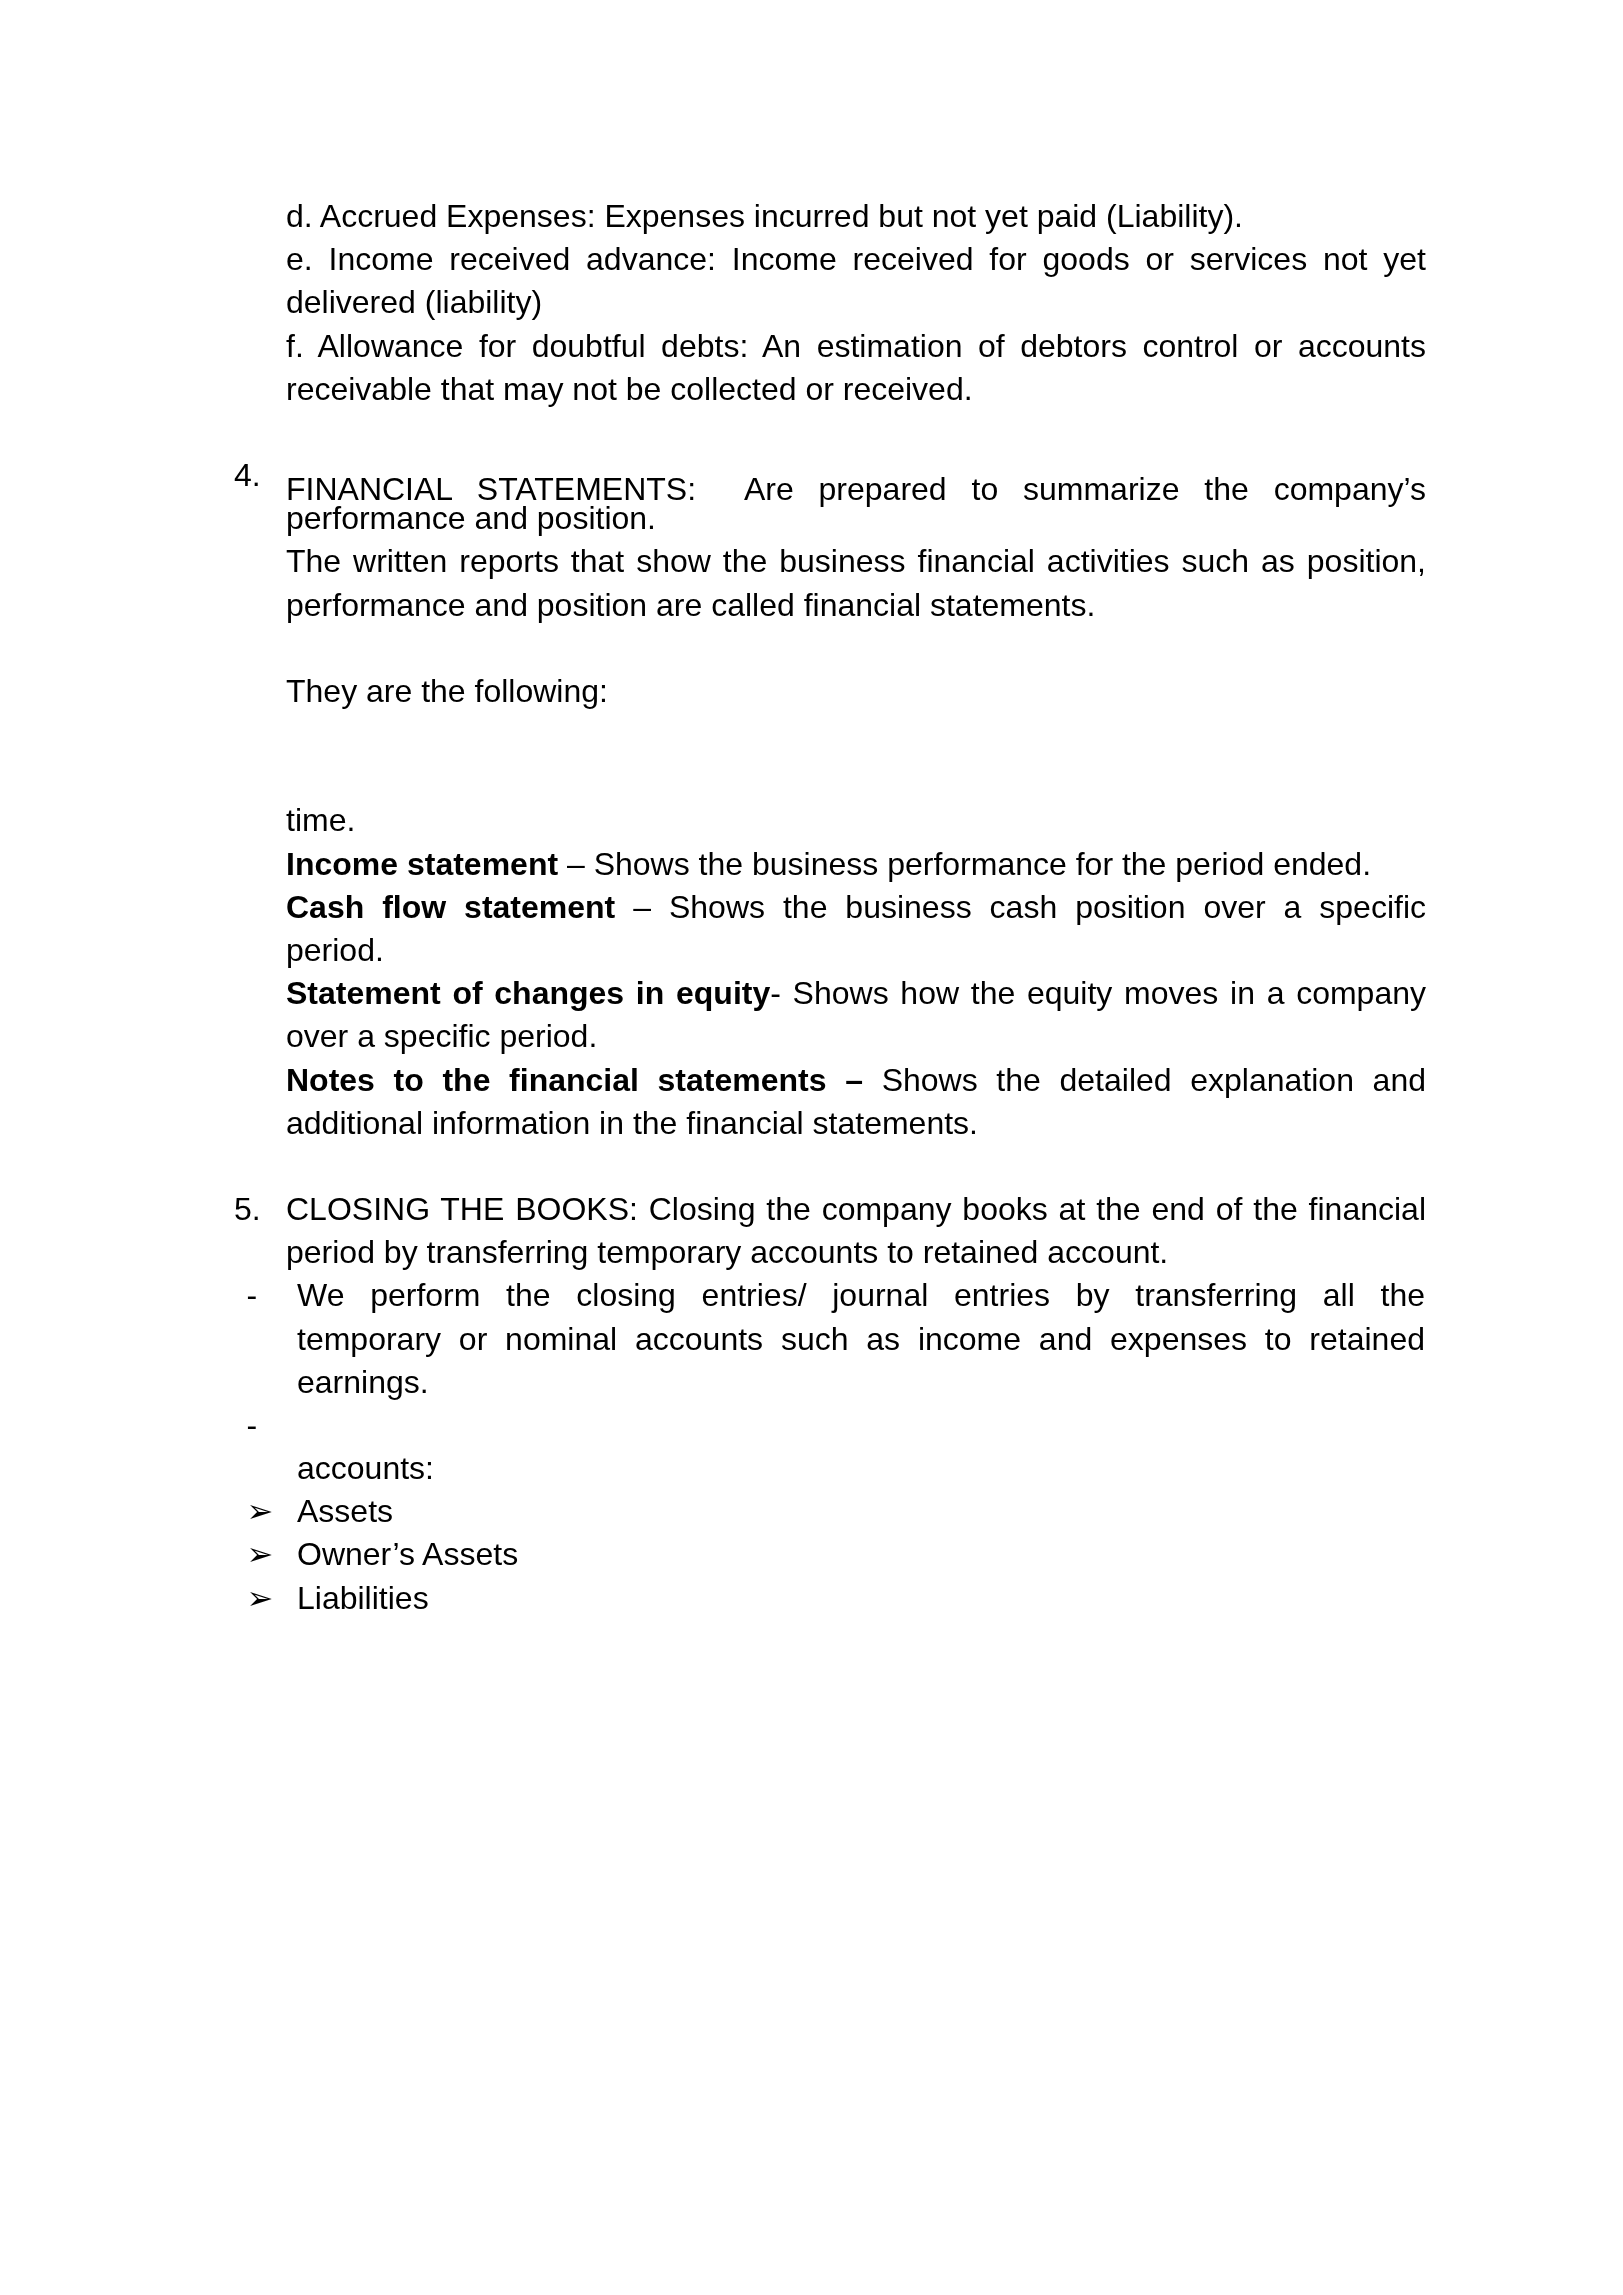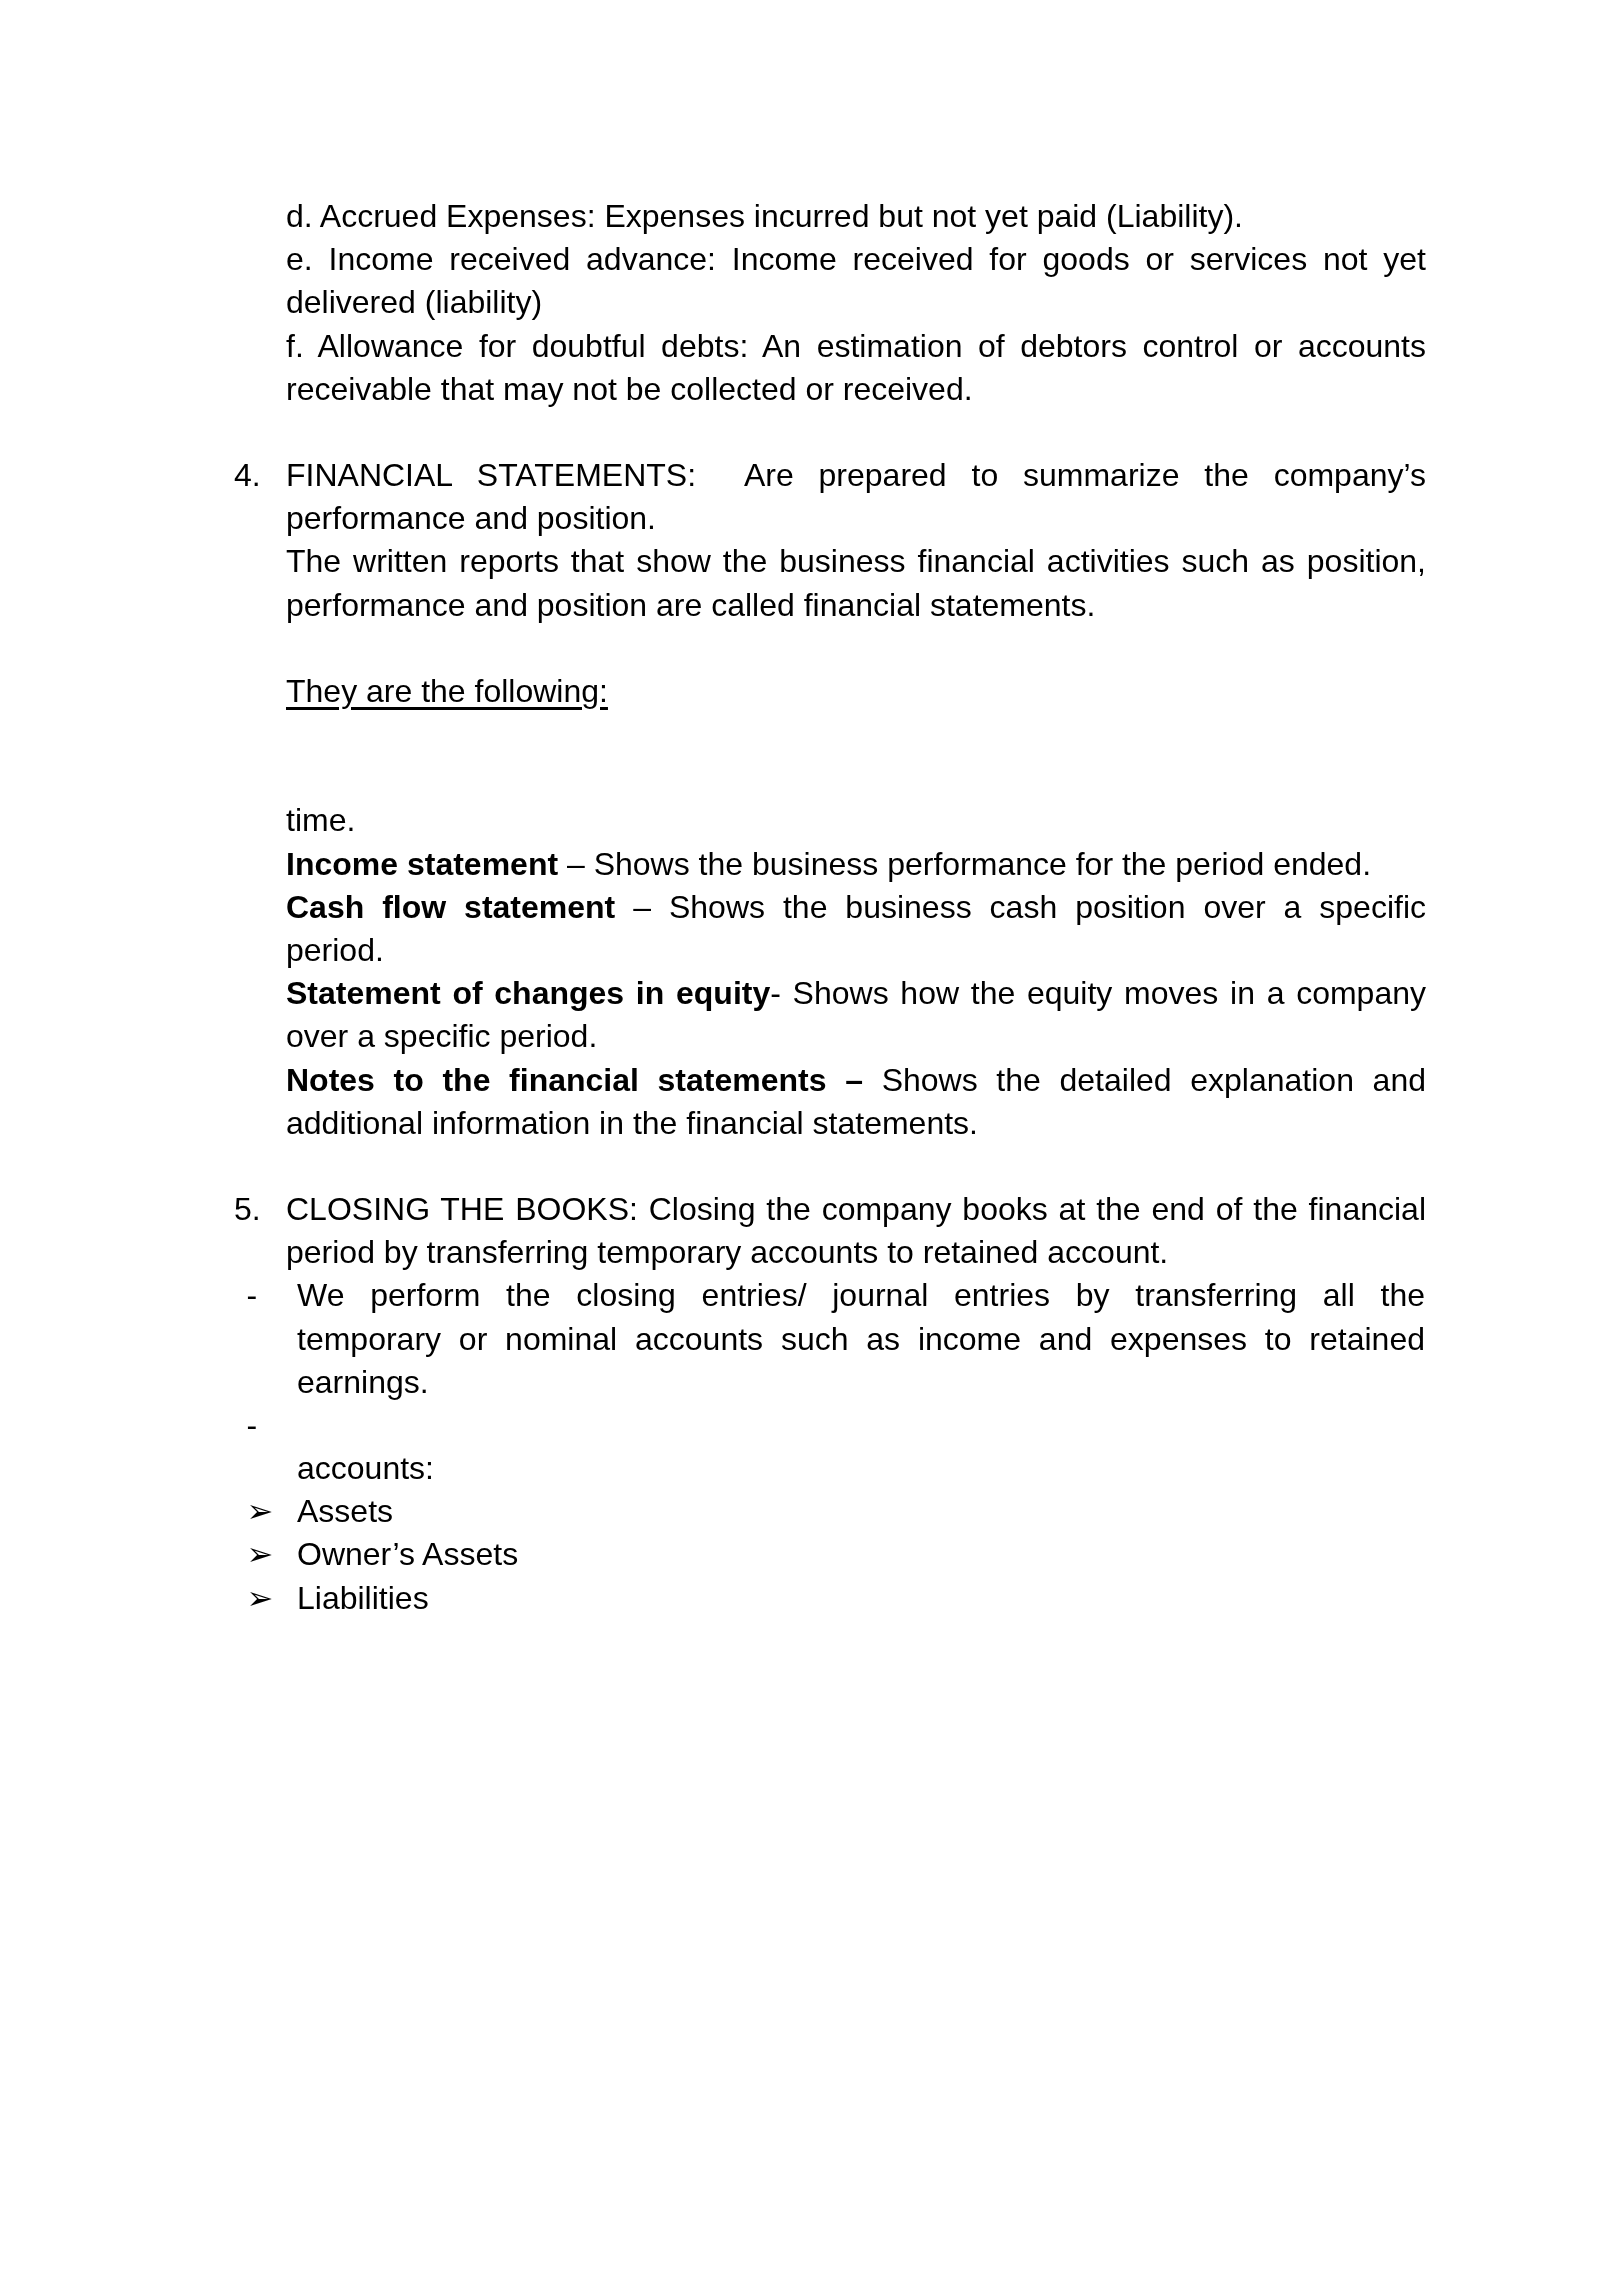--- a/index.html
+++ b/index.html
@@ -9,36 +9,36 @@
     font-size:32px; line-height:43px; color:#000000;
   }
   .content { position:absolute; left:234px; top:195px; width:1192px; height:1439px; }
   .t  { position:absolute; white-space:normal; }
   .w1 { left:52px; width:1140px; }   
   .w2 { left:63px; width:1128px; }   
   .j  { text-align:justify; text-align-last:justify; }
   .num { left:0; }
   .mk  { left:12.4px; }
   .b { font-weight:bold; }
-  .u { text-decoration:underline; text-underline-offset:4.6px;text-align:center; }
+  .u { text-underline-offset:4.6px;text-align:center; }
 </style>
 </head>
 <body>
 
 <div class="page">
   <div class="content">
 
     <div class="t w1" style="top:0">d. Accrued Expenses: Expenses incurred but not yet paid (Liability).</div>
     <div class="t w1 j" style="top:43px">e. Income received advance: Income received for goods or services not yet</div>
     <div class="t w1" style="top:86px">delivered (liability)</div>
     <div class="t w1 j" style="top:130px">f. Allowance for doubtful debts: An estimation of debtors control or accounts</div>
     <div class="t w1" style="top:173px">receivable that may not be collected or received.</div>
 
     <div class="t num" style="top:259px">4.</div>
-    <div class="t w1 j" style="top:259px">FINANCIAL STATEMENTS:&nbsp; Are prepared to summarize the company’s</div>
+    <div class="t w1 j" style="top:273px">FINANCIAL STATEMENTS:&nbsp; Are prepared to summarize the company’s</div>
     <div class="t w1" style="top:302px">performance and position.</div>
     <div class="t w1 j" style="top:345px">The written reports that show the business financial activities such as position,</div>
     <div class="t w1" style="top:389px">performance and position are called financial statements.</div>
 
     <div class="t w1" style="top:475px">
       <span class="u">They are the following:</span>
     </div>
 
     <div class="t w1" style="top:604px">time.</div>
 

